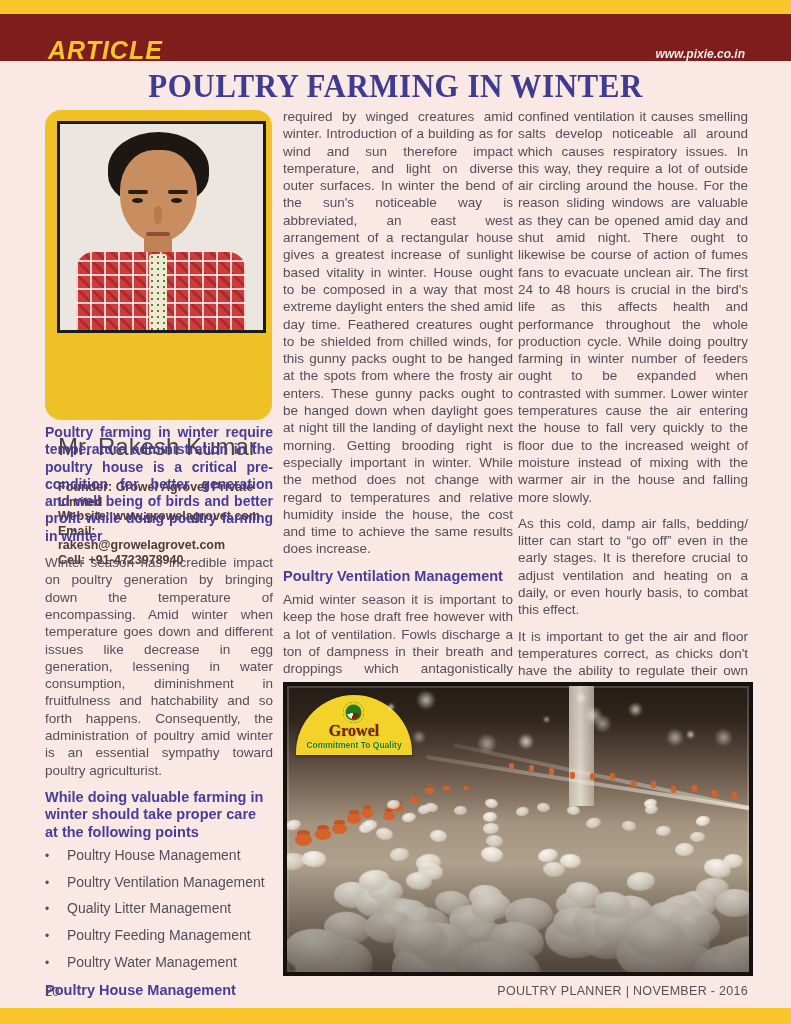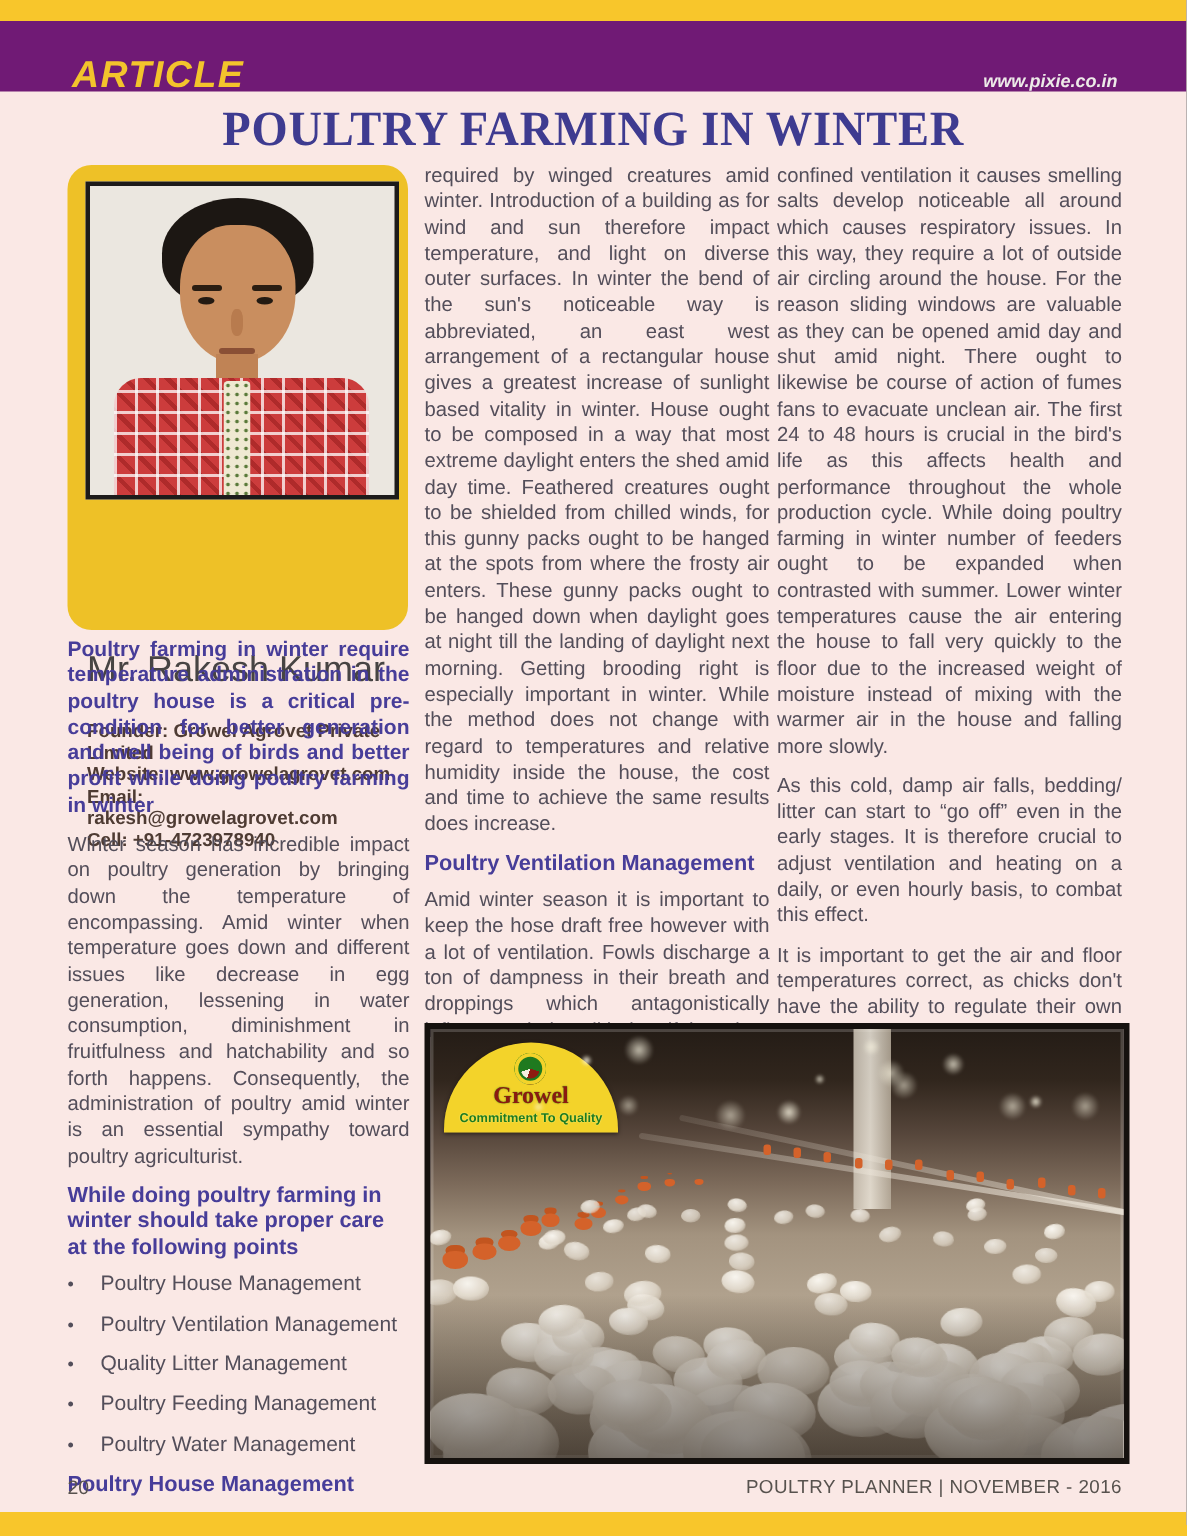--- a/index.html
+++ b/index.html
@@ -1,20 +1,20 @@
 <!DOCTYPE html>
 <html><head>
 <meta charset="utf-8">
 <style>
   html,body{margin:0;padding:0;background:#888;}
   .page{position:relative;width:791px;height:1024px;background:#FAE8E5;overflow:hidden;
         font-family:"Liberation Sans",sans-serif;margin:0 auto;}
   
   .top-strip{position:absolute;left:0;top:0;width:791px;height:14px;background:#F8C62B;}
-  .header-bar{position:absolute;left:0;top:14px;width:791px;height:47px;background:#701a75;}
+  .header-bar{position:absolute;left:0;top:14px;width:791px;height:47px;background:#7f1d1d;}
   .article-label{position:absolute;left:48px;top:22px;font-size:25px;font-weight:bold;
         font-style:italic;color:#F3C42C;letter-spacing:1px;}
   .site-url{position:absolute;right:46px;top:33px;font-size:12px;font-style:italic;
         font-weight:bold;color:#EDEAE8;}
   
   .page-title{position:absolute;left:0;top:68px;width:791px;text-align:center;
         font-family:"Liberation Serif",serif;font-weight:bold;font-size:31px;color:#3E3B90;
         letter-spacing:.5px;transform:scaleY(1.06);}
   
   .author-card{position:absolute;left:45px;top:110px;width:227px;height:310px;
@@ -122,21 +122,21 @@
       <div>Founder: Growel Agrovet Private Limited</div>
       <div>Website: www.growelagrovet.com</div>
       <div>Email: rakesh@growelagrovet.com</div>
       <div>Cell: +91-4723978940</div>
     </div>
   </div>
 
   <div class="col col-left">
     <p class="body-para lead">Poultry farming in winter require temperature administration in the poultry house is a critical pre-condition for better generation and well being of birds and better profit while doing poultry farming in winter</p>
     <p class="body-para">Winter season has incredible impact on poultry generation by bringing down the temperature of encompassing. Amid winter when temperature goes down and different issues like decrease in egg generation, lessening in water consumption, diminishment in fruitfulness and hatchability and so forth happens. Consequently, the administration of poultry amid winter is an essential sympathy toward poultry agriculturist.</p>
-    <div class="subhead">While doing poultry farming in winter should take proper care at the following points</div>
+    <div class="subhead">While doing valuable farming in winter should take proper care at the following points</div>
     <div class="bullet-list">
       <div class="bullet-item">
         <span class="bullet-dot">•</span>
         <span>Poultry House Management</span>
       </div>
       <div class="bullet-item">
         <span class="bullet-dot">•</span>
         <span>Poultry Ventilation Management</span>
       </div>
       <div class="bullet-item">

